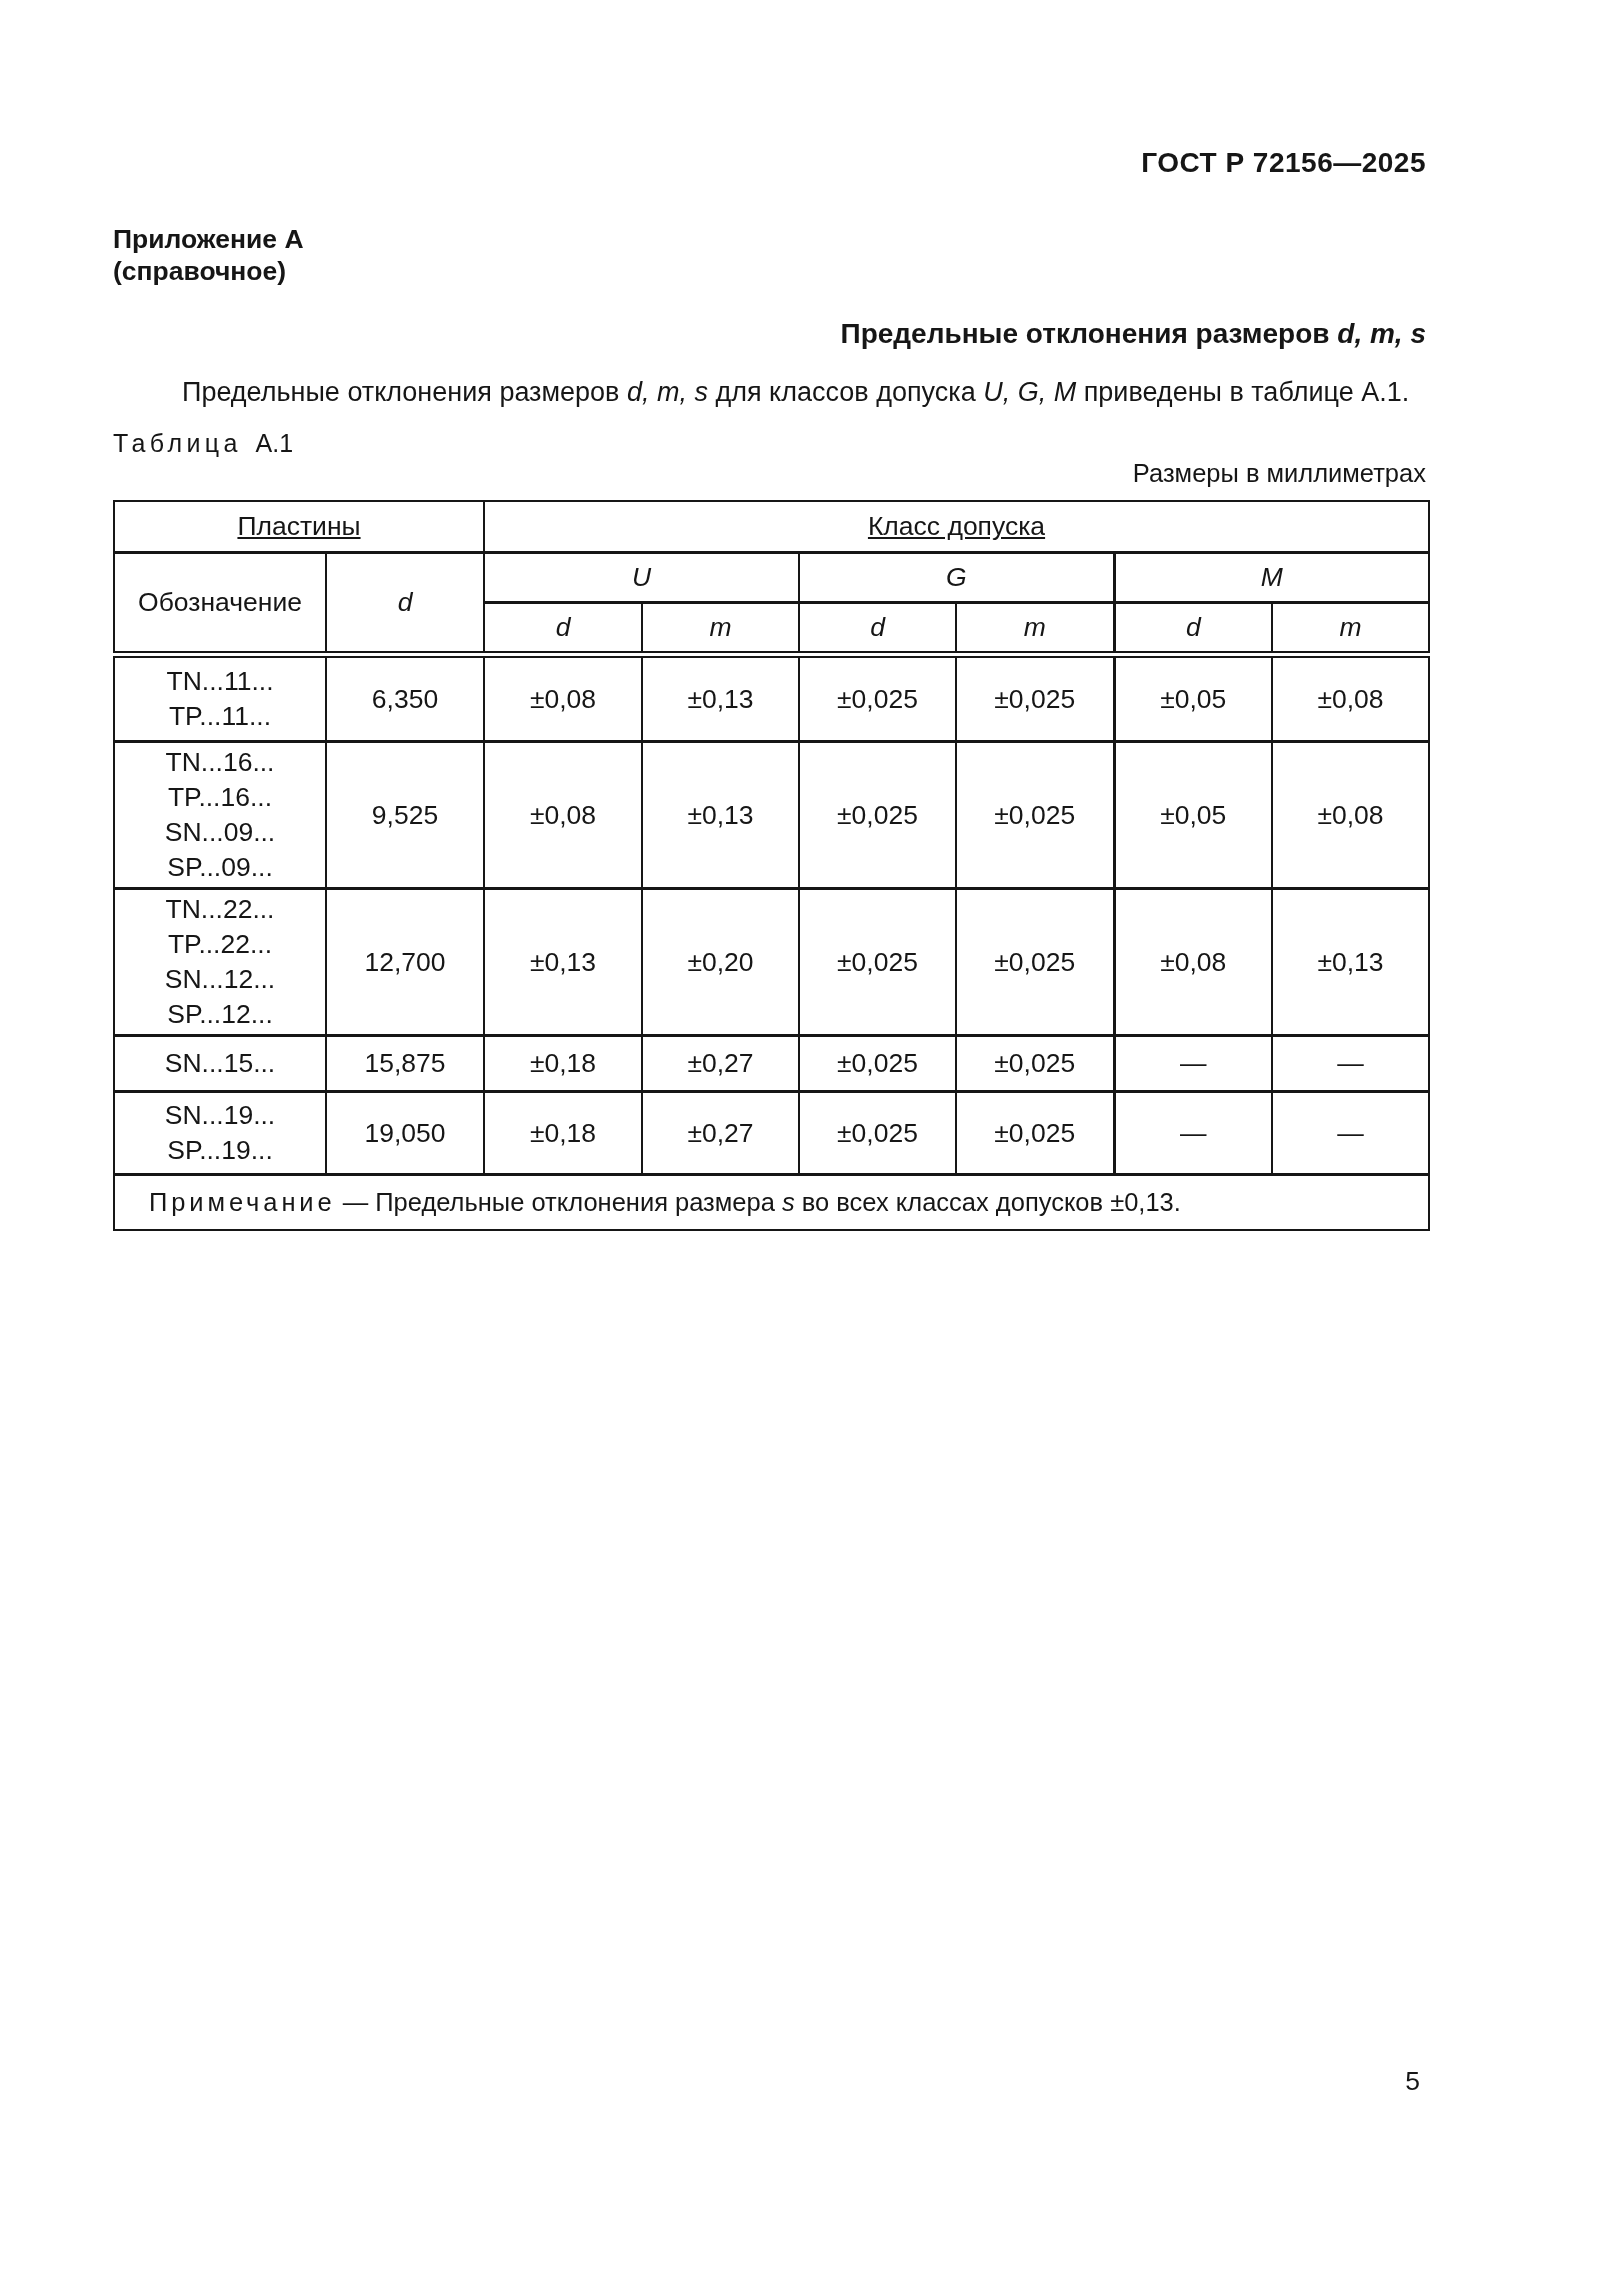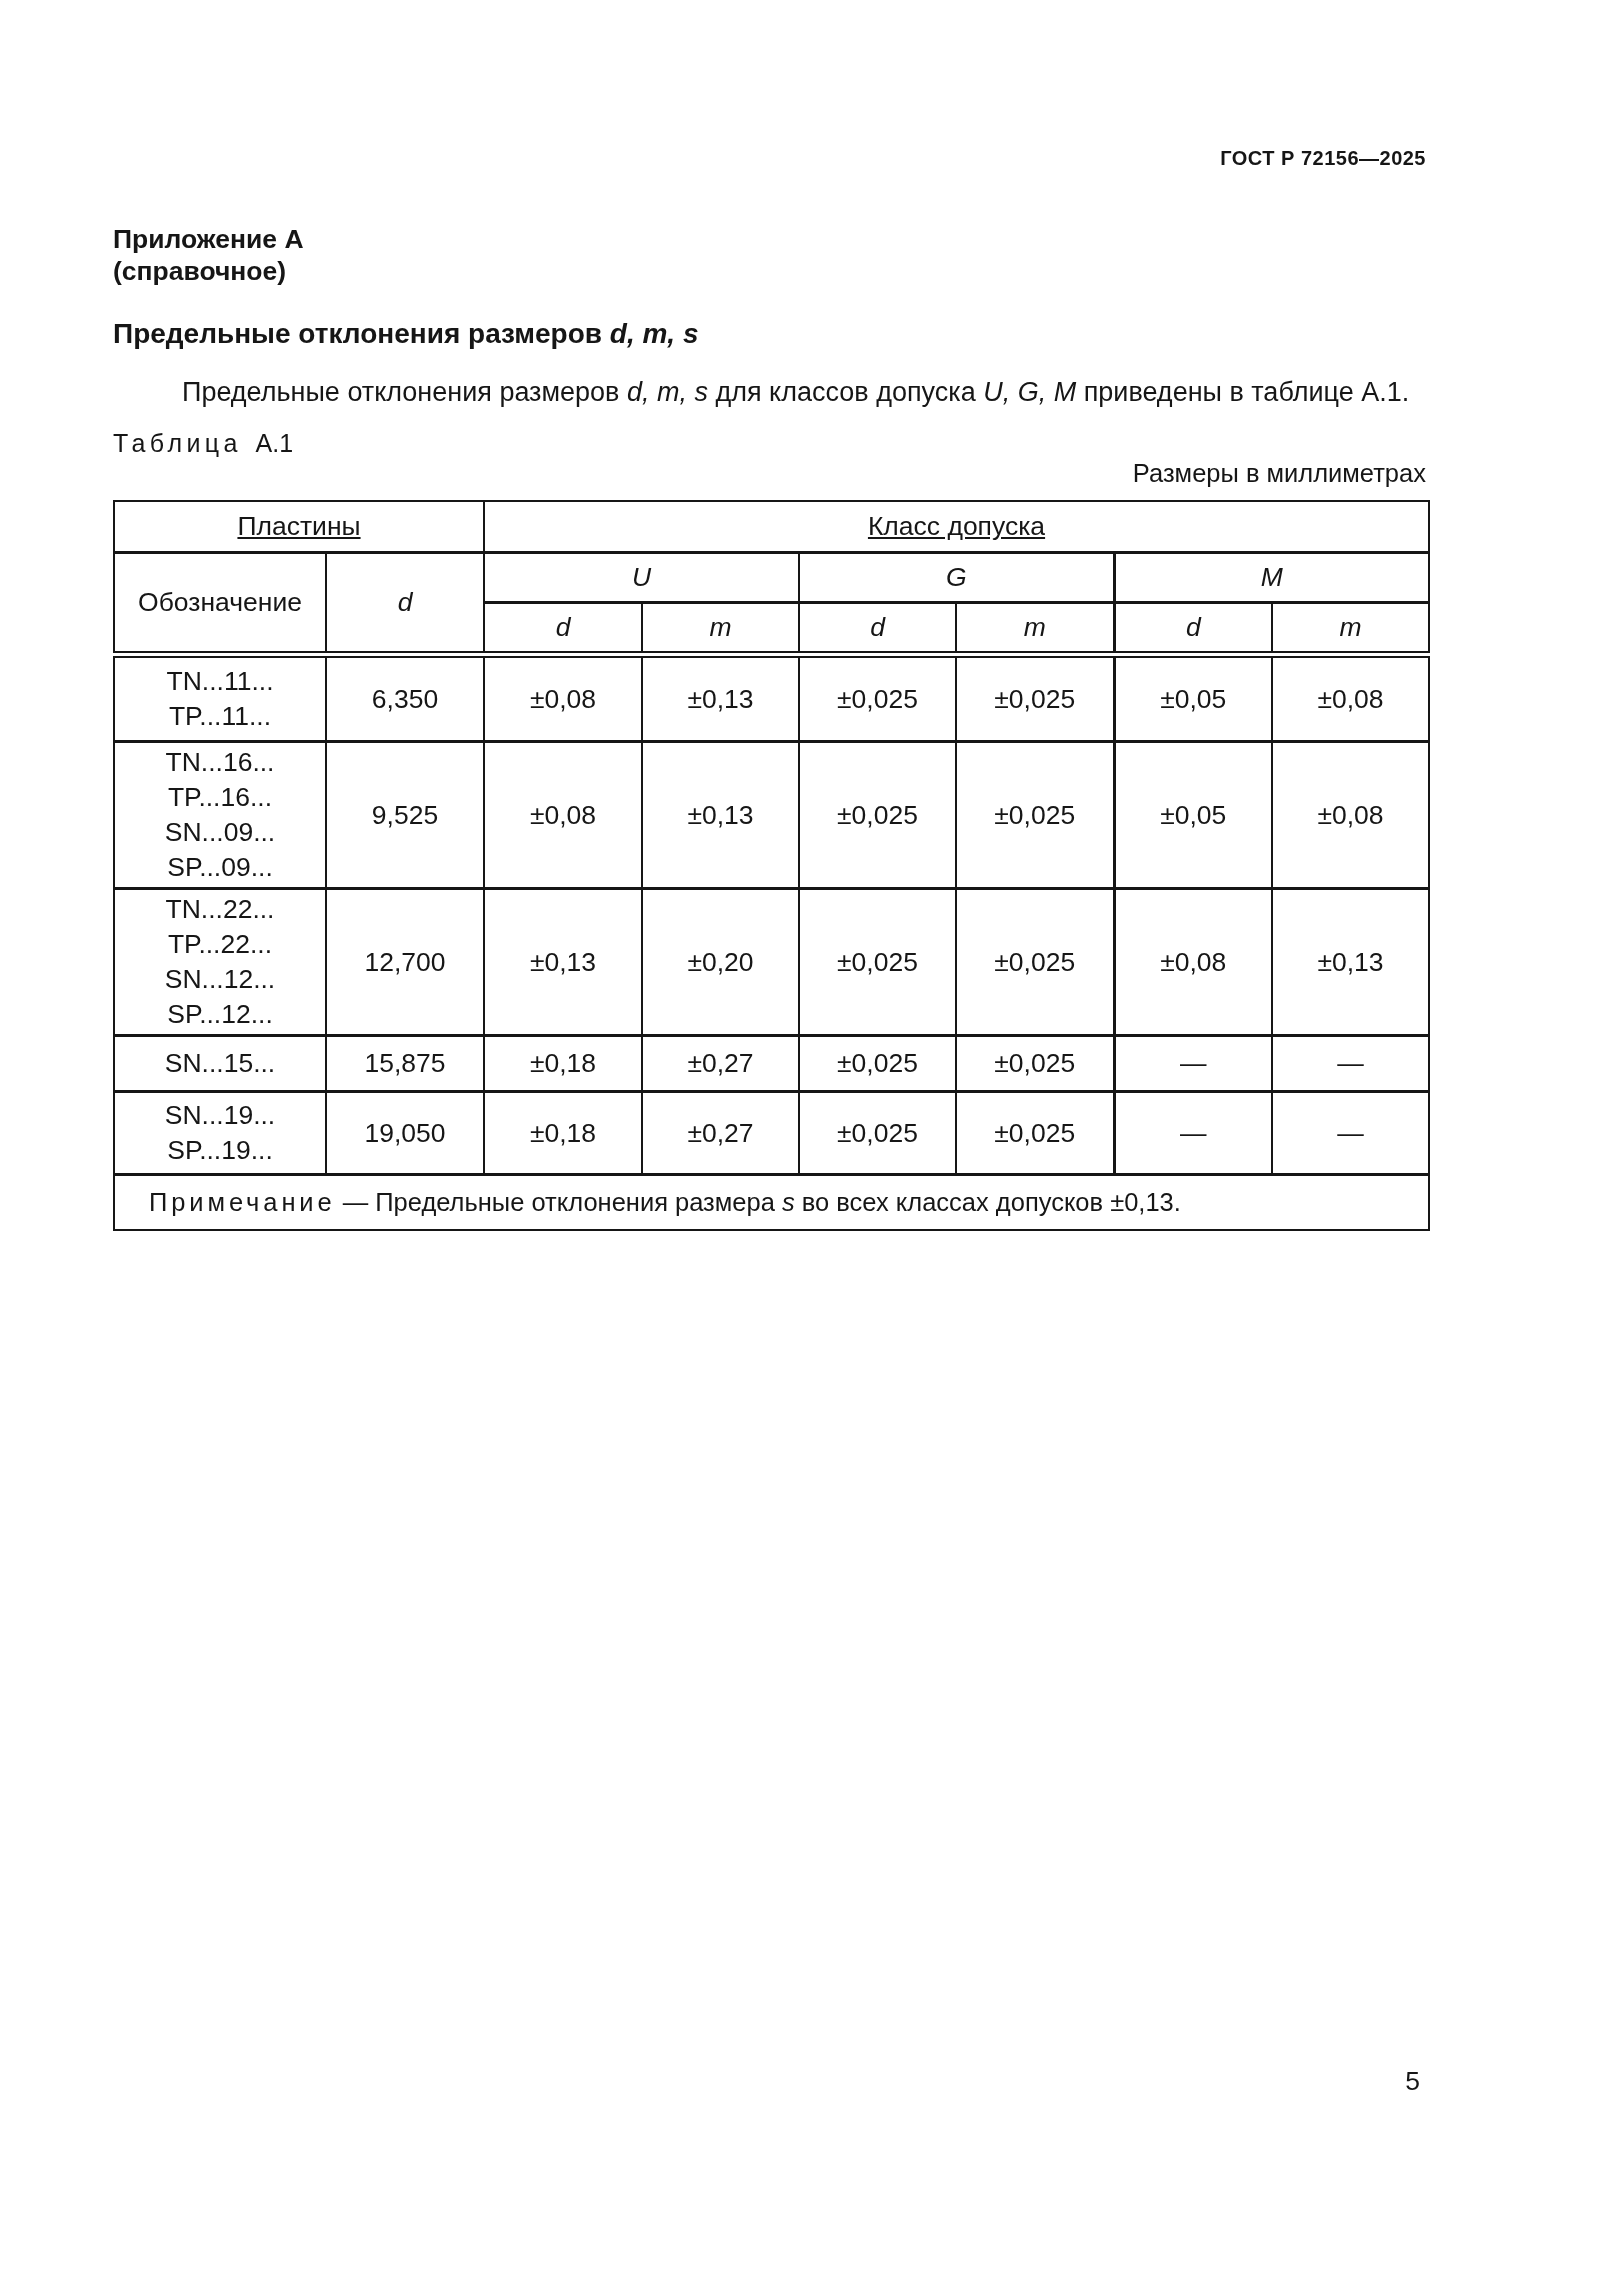--- a/index.html
+++ b/index.html
@@ -17,34 +17,34 @@
     overflow: hidden;
   }
   .content-band {
     position: absolute;
     left: 113px;
     width: 1313px;
   }
   .doc-code {
     top: 147px;
     text-align: right;
-    font-size: 20px;
+    font-size: 28px;
     font-weight: bold;
     letter-spacing: 0.5px;
   }
   .appendix-heading {
     top: 223px;
     text-align: left;
     font-size: 26.5px;
     font-weight: bold;
     line-height: 32px;
   }
   .section-title {
     top: 318px;
-    text-align: left;
+    text-align: right;
     font-size: 28px;
     font-weight: bold;
   }
   .section-title .var { font-style: italic; }
   .intro-paragraph {
     top: 376px;
     font-size: 27px;
     text-indent: 69px;
     line-height: 33px;
   }

